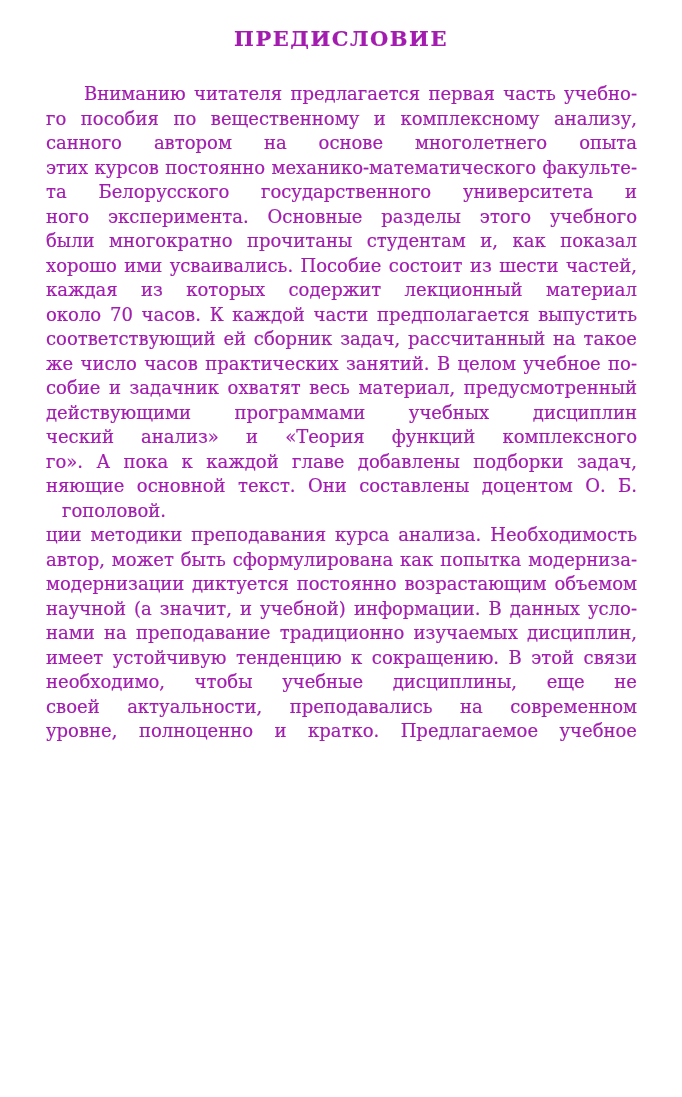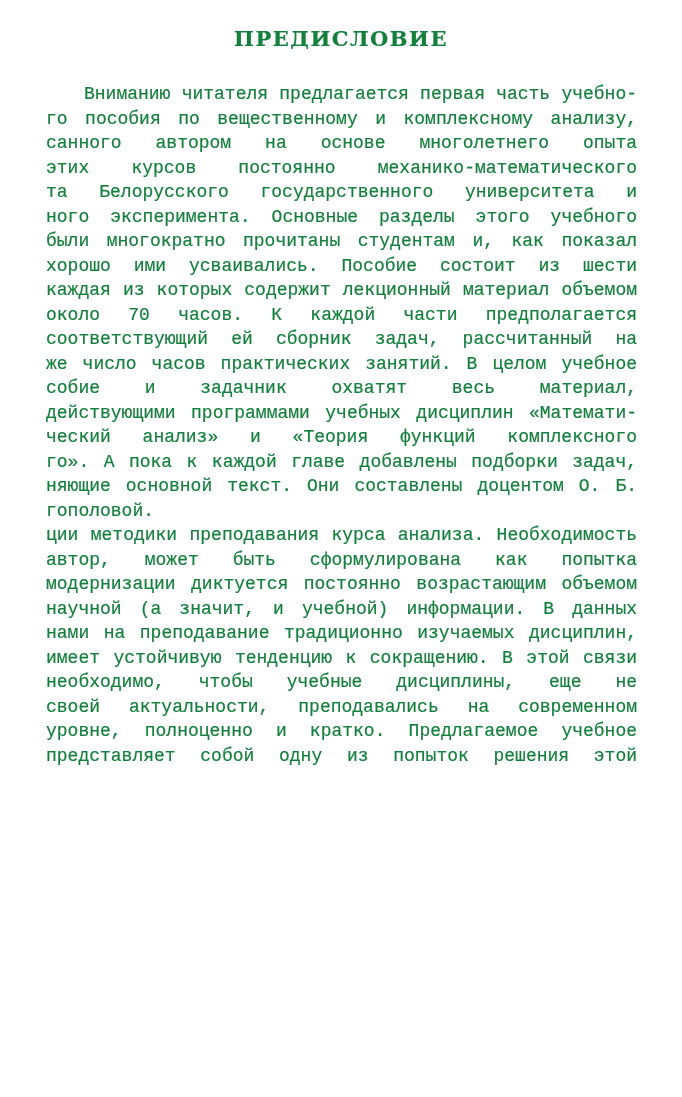--- a/index.html
+++ b/index.html
@@ -6,52 +6,52 @@
     margin: 0;
     padding: 0;
     background: #ffffff;
   }
   .page {
     position: relative;
     width: 682px;
     height: 1097px;
     background: #ffffff;
     font-family: "DejaVu Serif", serif;
-    color: #15803d;
+    color: #a21caf;
     overflow: hidden;
     -webkit-text-stroke: 0.2px currentColor;
   }
   .title {
     margin: 0;
     padding-top: 26px;
     text-align: center;
     font-size: 21px;
     font-weight: bold;
     letter-spacing: 1.5px;
   }
   .body-text {
     margin: 31px 45px 0 46px;
     font-size: 18px;
     line-height: 24.5px;
-    font-family: Liberation Mono, monospace;
   }
   .line {
     height: 24.5px;
     line-height: 24.5px;
     overflow: hidden;
     text-align: justify;
     text-align-last: justify;
     white-space: normal;
     hyphens: none;
   }
   .line.indent {
     padding-left: 38px;
   }
   .line.para-end {
     text-align-last: left;
+    margin-left: 16px;
   }
 </style>
 </head>
 <body>
 
 <div class="page">
   <h1 class="title">ПРЕДИСЛОВИЕ</h1>
   <div class="body-text">
       <div class="line indent">Вниманию читателя предлагается первая часть учебно-</div>
       <div class="line">го пособия по вещественному и комплексному анализу, напи-</div>
@@ -73,15 +73,14 @@
       <div class="line para-end">гополовой.</div>
       <div class="line">ции методики преподавания курса анализа. Необходимость</div>
       <div class="line">автор, может быть сформулирована как попытка модерниза-</div>
       <div class="line">модернизации диктуется постоянно возрастающим объемом</div>
       <div class="line">научной (а значит, и учебной) информации. В данных усло-</div>
       <div class="line">нами на преподавание традиционно изучаемых дисциплин,</div>
       <div class="line">имеет устойчивую тенденцию к сокращению. В этой связи</div>
       <div class="line">необходимо, чтобы учебные дисциплины, еще не потерявшие</div>
       <div class="line">своей актуальности, преподавались на современном научном</div>
       <div class="line">уровне, полноценно и кратко. Предлагаемое учебное пособие</div>
-      <div class="line">представляет собой одну из попыток решения этой пробле-</div>
     </div>
 </div>
 
 </body></html>

